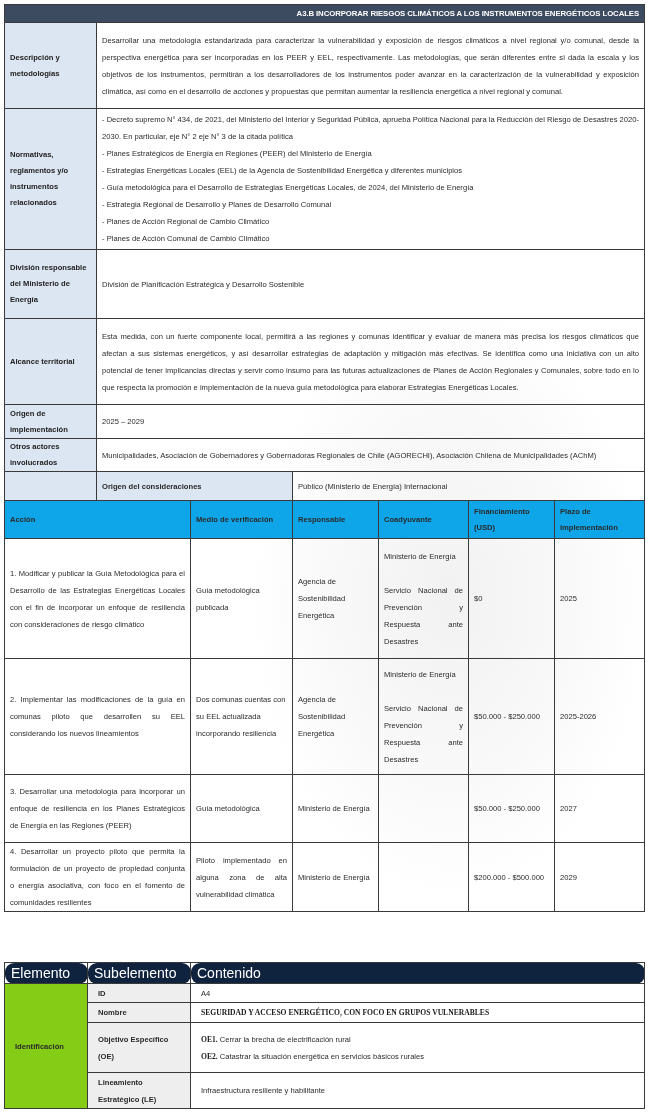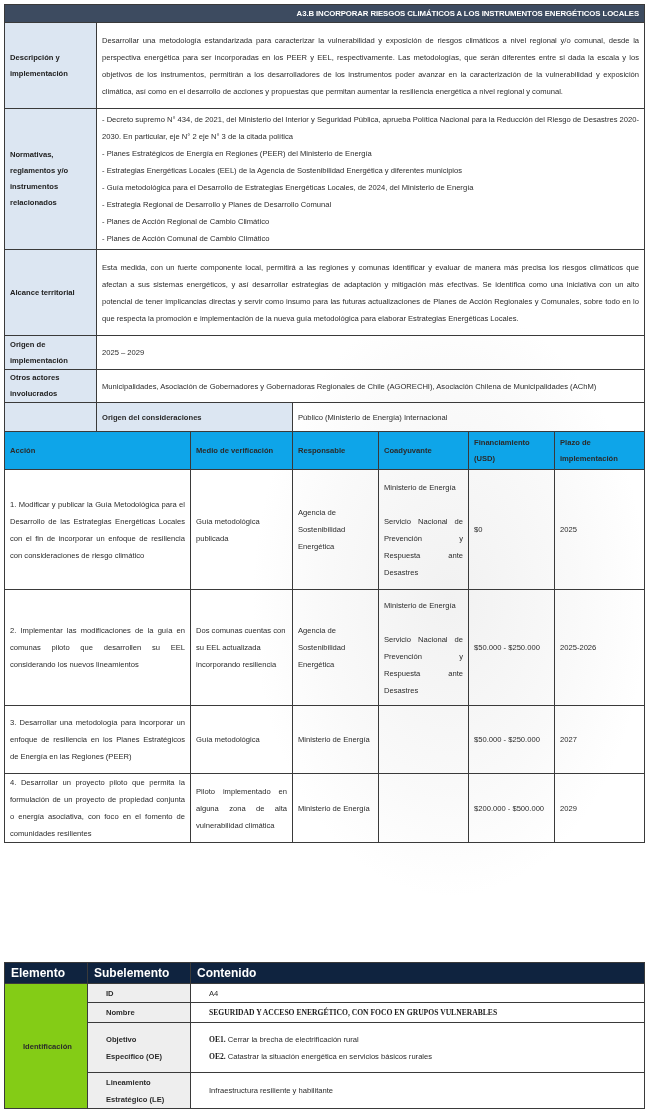--- a/index.html
+++ b/index.html
@@ -21,24 +21,24 @@
   }
   .lbl { background: #dce6f2; font-weight: bold; color: #222; line-height: 16px; }
   .val { background: transparent; text-align: justify; }
   .val.plain { text-align: left; }
   .sublbl { background: #dce6f2; font-weight: bold; }
   .ahdr td { background: #0ea5e9; font-weight: bold; line-height: 16px; }
   .act td { line-height: 17px; }
   .just { text-align: justify; }
   .t2 { left: 4px; top: 962px; width: 640px; }
   .t2 .hdr th {
-    background: #0f233f; color: #ffffff; text-align: left; font-weight: bold;
-    font-size: 12px; height: 20px; padding: 0 6px;
+    background: #0f233f; color: #ffffff; text-align: left; font-weight: normal;
+    font-size: 14px; height: 20px; padding: 0 6px; border-radius: 9px;
   }
-  .t2 td { line-height: 17px; padding: 0 18px; }
+  .t2 td { line-height: 17px; padding: 0 10px; }
   .t2 .elem { background: #84cc16; font-weight: bold; }
   .t2 .sub { background: #eeeeee; font-weight: bold; }
   .bold { font-weight: bold; color: #1a1a1a; font-family: Liberation Serif, serif; }
 </style>
 </head>
 <body>
 
 <div class="watermark"></div>
 
 <table class="t1">
@@ -50,37 +50,41 @@
       <col style="width:90px">
       <col style="width:86px">
       <col style="width:90px">
   </colgroup>
   <tbody>
       <tr class="title-row">
     <th colspan="7">A3.B INCORPORAR RIESGOS CLIMÁTICOS A LOS INSTRUMENTOS ENERGÉTICOS LOCALES</th>
   </tr>
 
   <tr style="height:86px">
-    <td class="lbl">Descripción y implementación</td>
+    <td class="lbl">Descripción y metodologías</td>
     <td colspan="6" class="val">Desarrollar una metodología estandarizada para caracterizar la vulnerabilidad y exposición de riesgos climáticos a nivel regional y/o comunal, desde la perspectiva energética para ser incorporadas en los PEER y EEL, respectivamente. Las metodologías, que serán diferentes entre si dada la escala y los objetivos de los instrumentos, permitirán a los desarrolladores de los instrumentos poder avanzar en la caracterización de la vulnerabilidad y exposición climática, así como en el desarrollo de acciones y propuestas que permitan aumentar la resiliencia energética a nivel regional y comunal.</td>
   </tr>
 
   <tr style="height:141px">
     <td class="lbl">Normativas, reglamentos y/o instrumentos relacionados</td>
     <td colspan="6" class="val plain">
       <div>- Decreto supremo N° 434, de 2021, del Ministerio del Interior y Seguridad Pública, aprueba Política Nacional para la Reducción del Riesgo de Desastres 2020-2030. En particular, eje N° 2 eje N° 3 de la citada política</div>
       <div>- Planes Estratégicos de Energía en Regiones (PEER) del Ministerio de Energía</div>
       <div>- Estrategias Energéticas Locales (EEL) de la Agencia de Sostenibilidad Energética y diferentes municipios</div>
       <div>- Guía metodológica para el Desarrollo de Estrategias Energéticas Locales, de 2024, del Ministerio de Energía</div>
       <div>- Estrategia Regional de Desarrollo y Planes de Desarrollo Comunal</div>
       <div>- Planes de Acción Regional de Cambio Climático</div>
       <div>- Planes de Acción Comunal de Cambio Climático</div>
     </td>
   </tr>
 
+  <tr style="height:69px">
+    <td class="lbl">División responsable del Ministerio de Energía</td>
+    <td colspan="6" class="val plain">División de Planificación Estratégica y Desarrollo Sostenible</td>
+  </tr>
 
   <tr style="height:86px">
     <td class="lbl">Alcance territorial</td>
     <td colspan="6" class="val">Esta medida, con un fuerte componente local, permitirá a las regiones y comunas identificar y evaluar de manera más precisa los riesgos climáticos que afectan a sus sistemas energéticos, y así desarrollar estrategias de adaptación y mitigación más efectivas. Se identifica como una iniciativa con un alto potencial de tener implicancias directas y servir como insumo para las futuras actualizaciones de Planes de Acción Regionales y Comunales, sobre todo en lo que respecta la promoción e implementación de la nueva guía metodológica para elaborar Estrategias Energéticas Locales.</td>
   </tr>
 
   <tr style="height:34px">
     <td class="lbl">Origen de implementación</td>
     <td colspan="6" class="val plain">2025 – 2029</td>
   </tr>

